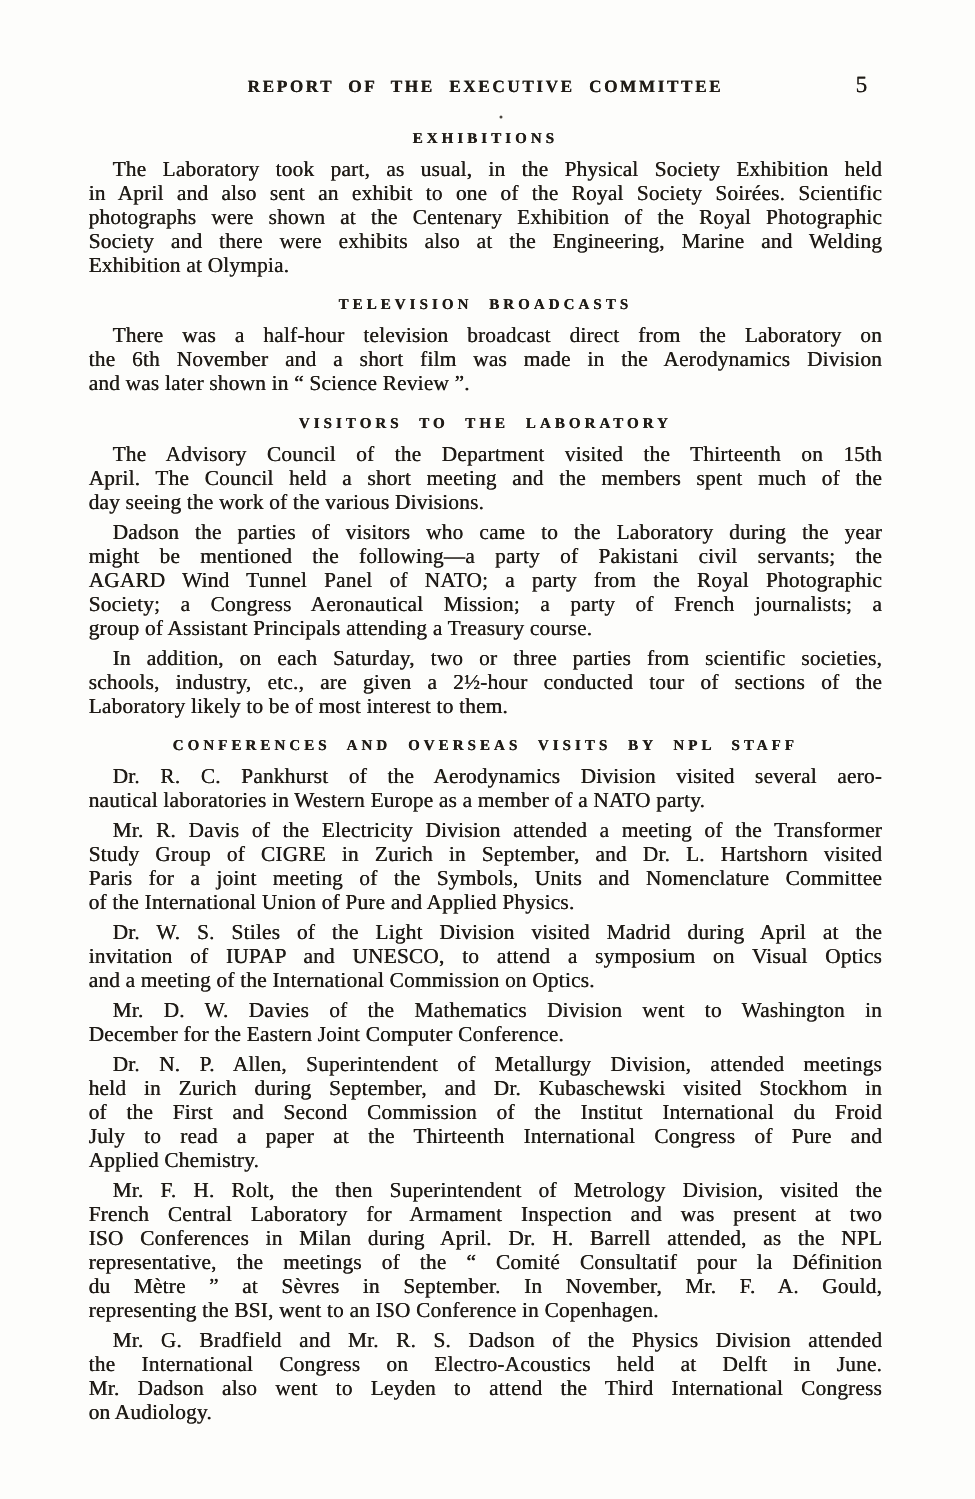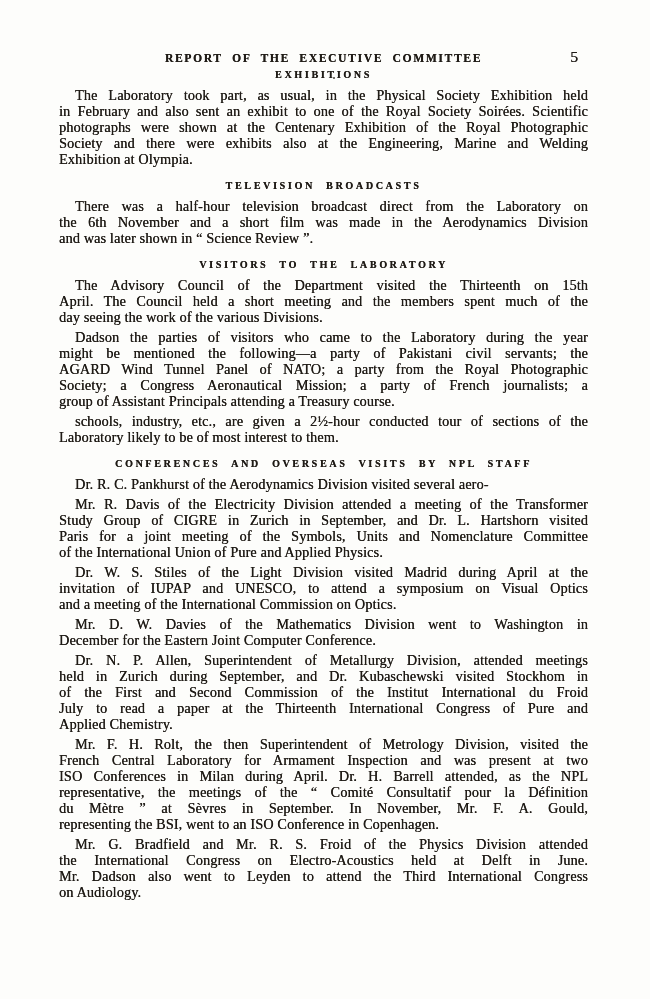--- a/index.html
+++ b/index.html
@@ -47,21 +47,21 @@
 
   .shead {
     margin: 12px 0 6px 0;
     text-align: center;
     font-weight: bold;
     font-size: 10px;
     line-height: 13px;
     letter-spacing: 2.7px;
     word-spacing: 6px;
   }
-  section:first-of-type .shead { margin-top: 3px; }
+  section:first-of-type .shead { margin-top: 21px; }
 
   .para { margin: 4px; }
   .para .line {
     font-size: 14.2px;
     line-height: 16px;
     height: 16px;
     overflow: hidden;
     letter-spacing: 0.15px;
     text-align: justify;
     text-align-last: justify;
@@ -87,21 +87,21 @@
   <div class="content">
     <header class="running-head">
       <span>REPORT OF THE EXECUTIVE COMMITTEE</span>
       <span class="rh-page-num">5</span>
     </header>
     <main id="sections">
         <section>
           <h2 class="shead">EXHIBITIONS</h2>
           <div class="para">
             <div class="line">The Laboratory took part, as usual, in the Physical Society Exhibition held</div>
-            <div class="line">in February and also sent an exhibit to one of the Royal Society Soirées.  Scientific</div>
+            <div class="line">in April and also sent an exhibit to one of the Royal Society Soirées.  Scientific</div>
             <div class="line">photographs were shown at the Centenary Exhibition of the Royal Photographic</div>
             <div class="line">Society and there were exhibits also at the Engineering, Marine and Welding</div>
             <div class="line">Exhibition at Olympia.</div>
           </div>
         </section>
         <section>
           <h2 class="shead">TELEVISION BROADCASTS</h2>
           <div class="para">
             <div class="line">There was a half-hour television broadcast direct from the Laboratory on</div>
             <div class="line">the 6th November and a short film was made in the Aerodynamics Division</div>
@@ -116,28 +116,30 @@
             <div class="line">day seeing the work of the various Divisions.</div>
           </div>
           <div class="para">
             <div class="line">Dadson the parties of visitors who came to the Laboratory during the year</div>
             <div class="line">might be mentioned the following—a party of Pakistani civil servants; the</div>
             <div class="line">AGARD Wind Tunnel Panel of NATO; a party from the Royal Photographic</div>
             <div class="line">Society; a Congress Aeronautical Mission; a party of French journalists; a</div>
             <div class="line">group of Assistant Principals attending a Treasury course.</div>
           </div>
           <div class="para">
+            <div class="line">In addition, on each Saturday, two or three parties from scientific societies,</div>
             <div class="line">schools, industry, etc., are given a 2½-hour conducted tour of sections of the</div>
             <div class="line">Laboratory likely to be of most interest to them.</div>
           </div>
         </section>
         <section>
           <h2 class="shead">CONFERENCES AND OVERSEAS VISITS BY NPL STAFF</h2>
           <div class="para">
             <div class="line">Dr. R. C. Pankhurst of the Aerodynamics Division visited several aero-</div>
+            <div class="line">nautical laboratories in Western Europe as a member of a NATO party.</div>
           </div>
           <div class="para">
             <div class="line">Mr. R. Davis of the Electricity Division attended a meeting of the Transformer</div>
             <div class="line">Study Group of CIGRE in Zurich in September, and Dr. L. Hartshorn visited</div>
             <div class="line">Paris for a joint meeting of the Symbols, Units and Nomenclature Committee</div>
             <div class="line">of the International Union of Pure and Applied Physics.</div>
           </div>
           <div class="para">
             <div class="line">Dr. W. S. Stiles of the Light Division visited Madrid during April at the</div>
             <div class="line">invitation of IUPAP and UNESCO, to attend a symposium on Visual Optics</div>
@@ -156,21 +158,21 @@
           </div>
           <div class="para">
             <div class="line">Mr. F. H. Rolt, the then Superintendent of Metrology Division, visited the</div>
             <div class="line">French Central Laboratory for Armament Inspection and was present at two</div>
             <div class="line">ISO Conferences in Milan during April.  Dr. H. Barrell attended, as the NPL</div>
             <div class="line">representative, the meetings of the “ Comité Consultatif pour la Définition</div>
             <div class="line">du Mètre ” at Sèvres in September.   In November, Mr. F. A. Gould,</div>
             <div class="line">representing the BSI, went to an ISO Conference in Copenhagen.</div>
           </div>
           <div class="para">
-            <div class="line">Mr. G. Bradfield and Mr. R. S. Froid of the Physics Division attended</div>
+            <div class="line">Mr. G. Bradfield and Mr. R. S. Dadson of the Physics Division attended</div>
             <div class="line">the International Congress on Electro-Acoustics held at Delft in June.</div>
             <div class="line">Mr. Dadson also went to Leyden to attend the Third International Congress</div>
             <div class="line">on Audiology.</div>
           </div>
         </section>
       </main>
   </div>
 </div>
 
 </body></html>

